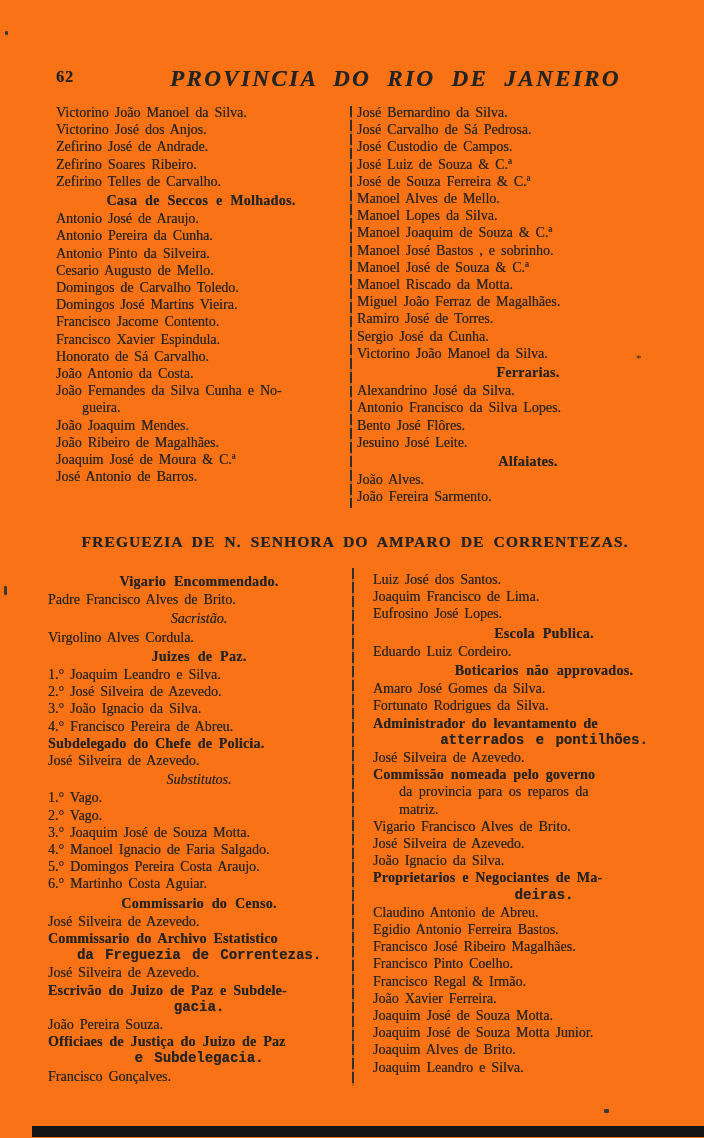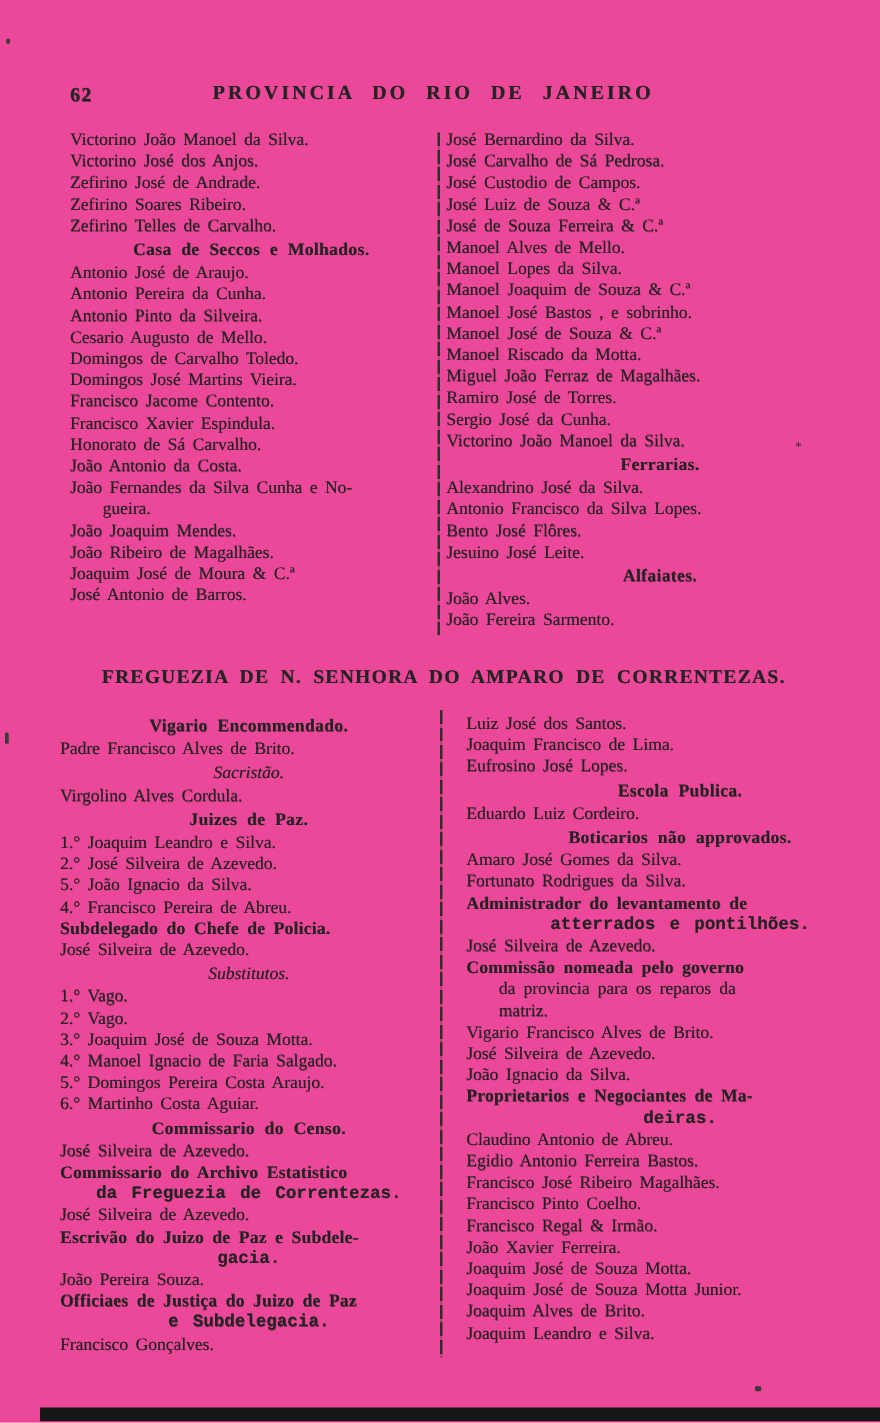--- a/index.html
+++ b/index.html
@@ -1,29 +1,30 @@
 <!DOCTYPE html>
 <html><head>
 <meta charset="utf-8">
 <style>
   html,body{margin:0;padding:0;}
   body{
     width:704px;height:1138px;position:relative;background:#ffffff;
     font-family:"Liberation Serif","DejaVu Serif",serif;color:#232323;
     overflow:hidden;
   }
-  .page{position:absolute;inset:0;background:#ec4899;}
+  .page{position:absolute;inset:0;background:#f97316;}
   .pageno{
     position:absolute;left:56px;top:68px;
     font-weight:bold;font-size:16px;letter-spacing:1px;
   }
   .running-title{
     position:absolute;left:170px;top:66px;width:440px;text-align:left;
-    font-weight:bold;font-size:16px;letter-spacing:2.4px;word-spacing:8px;
+    font-weight:bold;font-size:23px;letter-spacing:2.4px;word-spacing:8px;
     white-space:nowrap;
+    font-style:italic;
   }
   .col{position:absolute;font-size:14px;line-height:17.2px;}
   .line{white-space:nowrap;text-shadow:0.3px 0.3px 0.35px rgba(30,30,30,0.55);}
   .pageno,.running-title,.section-title{text-shadow:0.4px 0.4px 0.4px rgba(30,30,30,0.6);}
   .n{word-spacing:2.5px;}
   .n2{padding-left:26px;word-spacing:2.5px;}
   .h{font-weight:bold;text-align:center;word-spacing:4px;letter-spacing:0.3px;margin:2px 0 1px 0;}
   .hi{font-style:italic;text-align:center;word-spacing:3px;margin:2px 0 1px 0;}
   .hb{font-weight:bold;word-spacing:3px;letter-spacing:0.2px;}
   .hbc{font-weight:bold;text-align:center;word-spacing:3px;font-family:Liberation Mono, monospace;}
@@ -114,21 +115,21 @@
   <div class="section-title">FREGUEZIA DE N. SENHORA DO AMPARO DE CORRENTEZAS.</div>
 
   <div class="col bot-left">
       <div class="line h">Vigario Encommendado.</div>
       <div class="line n">Padre Francisco Alves de Brito.</div>
       <div class="line hi">Sacristão.</div>
       <div class="line n">Virgolino Alves Cordula.</div>
       <div class="line h">Juizes de Paz.</div>
       <div class="line n">1.° Joaquim Leandro e Silva.</div>
       <div class="line n">2.° José Silveira de Azevedo.</div>
-      <div class="line n">5.° João Ignacio da Silva.</div>
+      <div class="line n">3.° João Ignacio da Silva.</div>
       <div class="line n">4.° Francisco Pereira de Abreu.</div>
       <div class="line hb">Subdelegado do Chefe de Policia.</div>
       <div class="line n">José Silveira de Azevedo.</div>
       <div class="line hi">Substitutos.</div>
       <div class="line n">1.° Vago.</div>
       <div class="line n">2.° Vago.</div>
       <div class="line n">3.° Joaquim José de Souza Motta.</div>
       <div class="line n">4.° Manoel Ignacio de Faria Salgado.</div>
       <div class="line n">5.° Domingos Pereira Costa Araujo.</div>
       <div class="line n">6.° Martinho Costa Aguiar.</div>

